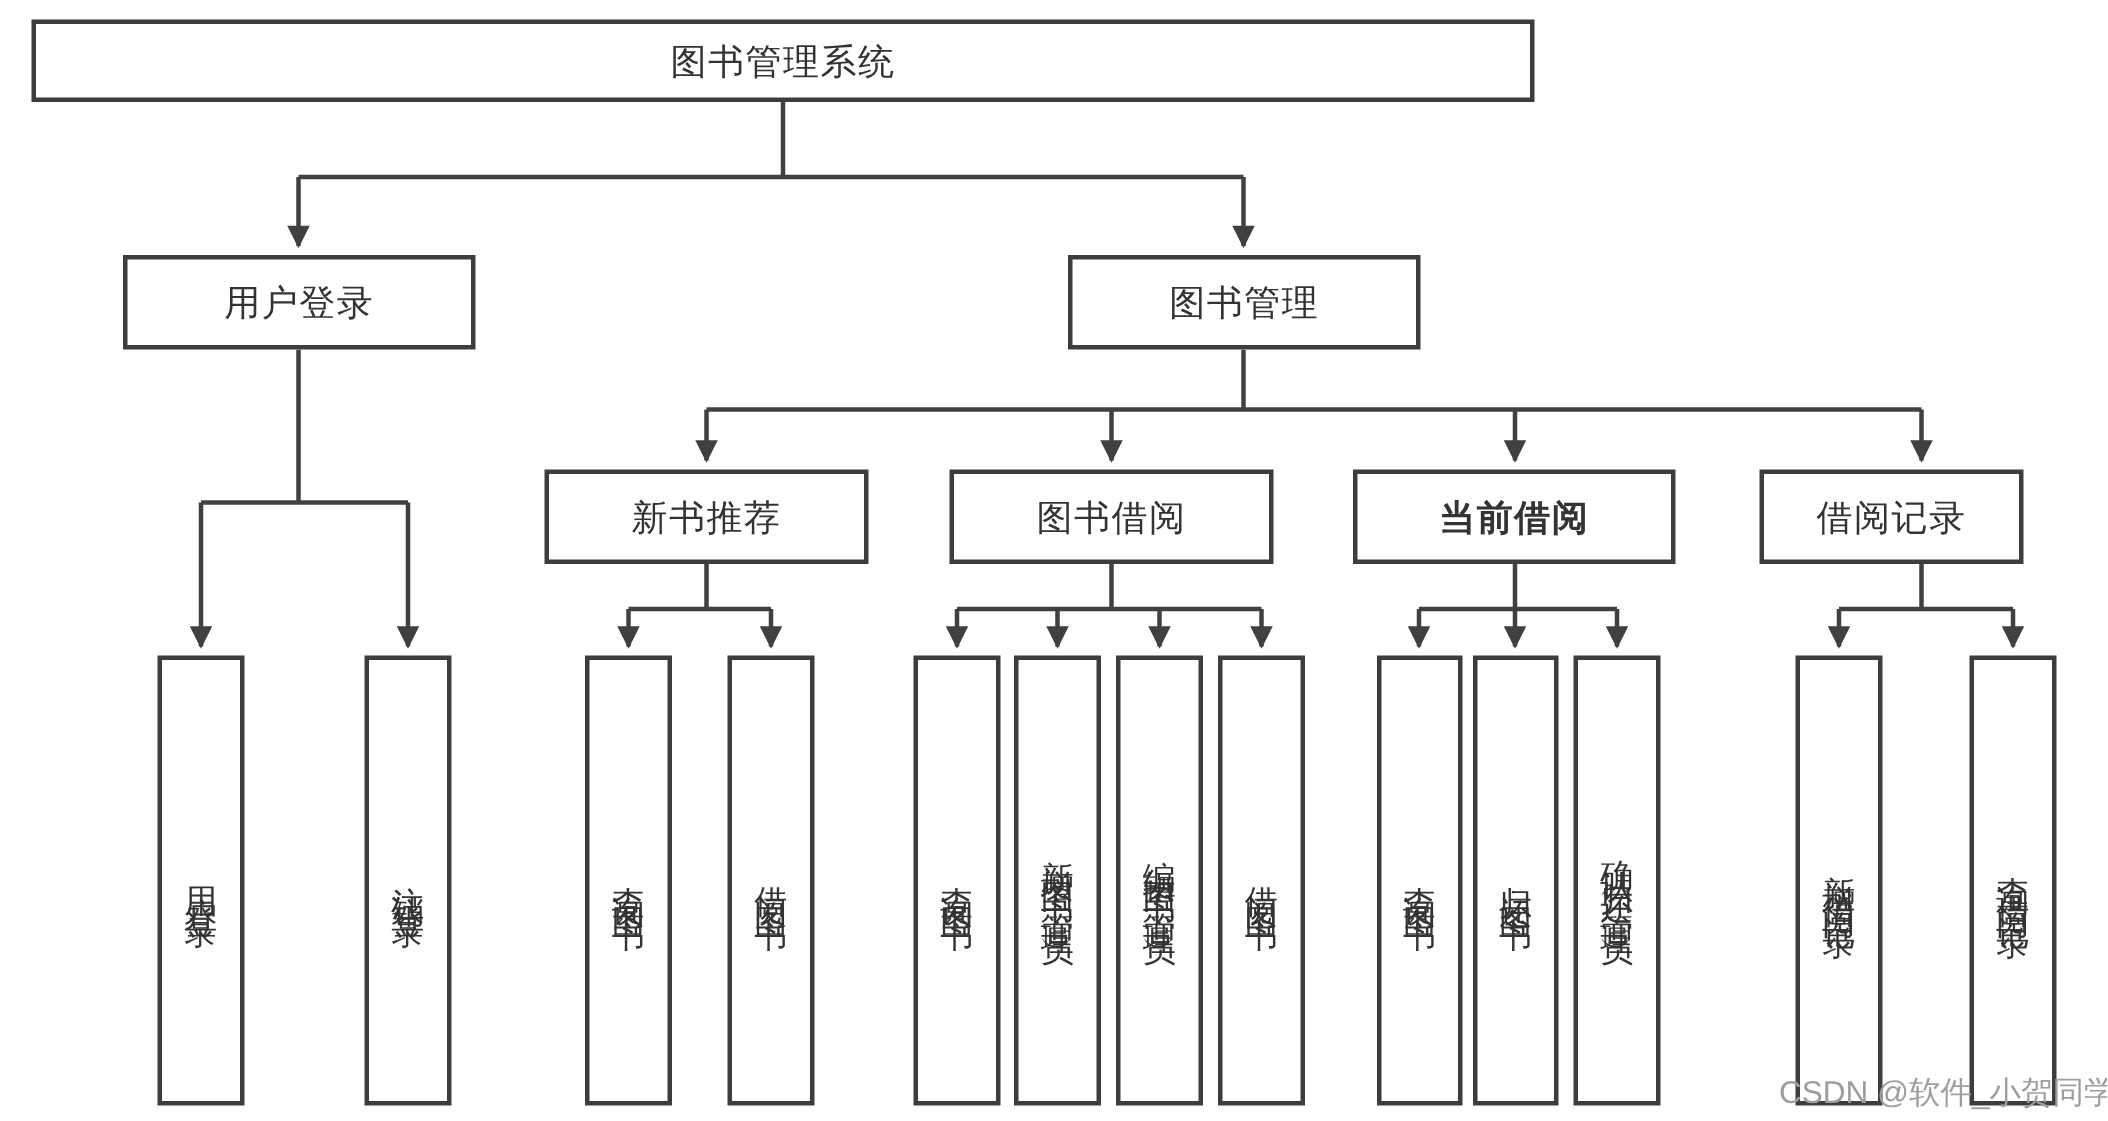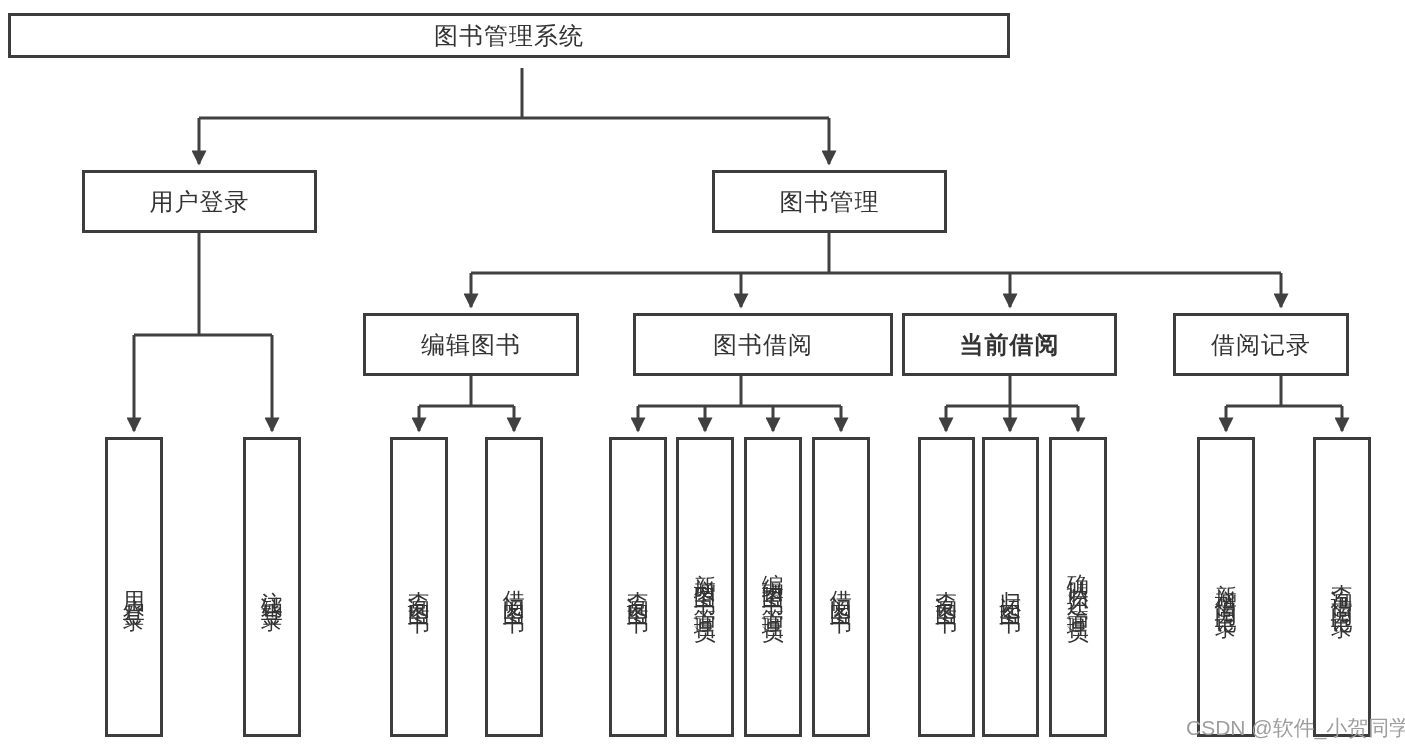--- a/index.html
+++ b/index.html
@@ -114,35 +114,35 @@
       <path d="M1010,406 L1010,431" marker-end="url(#arrow)"></path>
       <path d="M1078,406 L1078,431" marker-end="url(#arrow)"></path>
 
       <path d="M1281,376 L1281,406"></path>
       <path d="M1226,406 L1342,406"></path>
       <path d="M1226,406 L1226,431" marker-end="url(#arrow)"></path>
       <path d="M1342,406 L1342,431" marker-end="url(#arrow)"></path>
     </g>
   </svg>
 
-  <div class="node node-root" style="left:8px; top:13px; width:1002px; height:45px;">
+  <div class="node node-root" style="left:21px; top:13px; width:1002px; height:55px;">
     <span>图书管理系统</span>
   </div>
 
   <div class="node node-branch" style="left:82px; top:170px; width:235px; height:63px;">
     <span>用户登录</span>
   </div>
   <div class="node node-branch" style="left:712px; top:170px; width:235px; height:63px;">
     <span>图书管理</span>
   </div>
 
   <div class="node node-branch" style="left:363px; top:313px; width:216px; height:63px;">
-    <span>编辑图书</span>
+    <span>新书推荐</span>
   </div>
-  <div class="node node-branch" style="left:633px; top:313px; width:260px; height:63px;text-align:right;">
+  <div class="node node-branch" style="left:633px; top:313px; width:216px; height:63px;text-align:right;">
     <span>图书借阅</span>
   </div>
   <div class="node node-branch" style="left:902px; top:313px; width:215px; height:63px;font-weight:bold;">
     <span>当前借阅</span>
   </div>
   <div class="node node-branch" style="left:1173px; top:313px; width:176px; height:63px;">
     <span>借阅记录</span>
   </div>
 
   <div class="leaf" style="left:105px; top:437px; width:58px; height:300px;">

